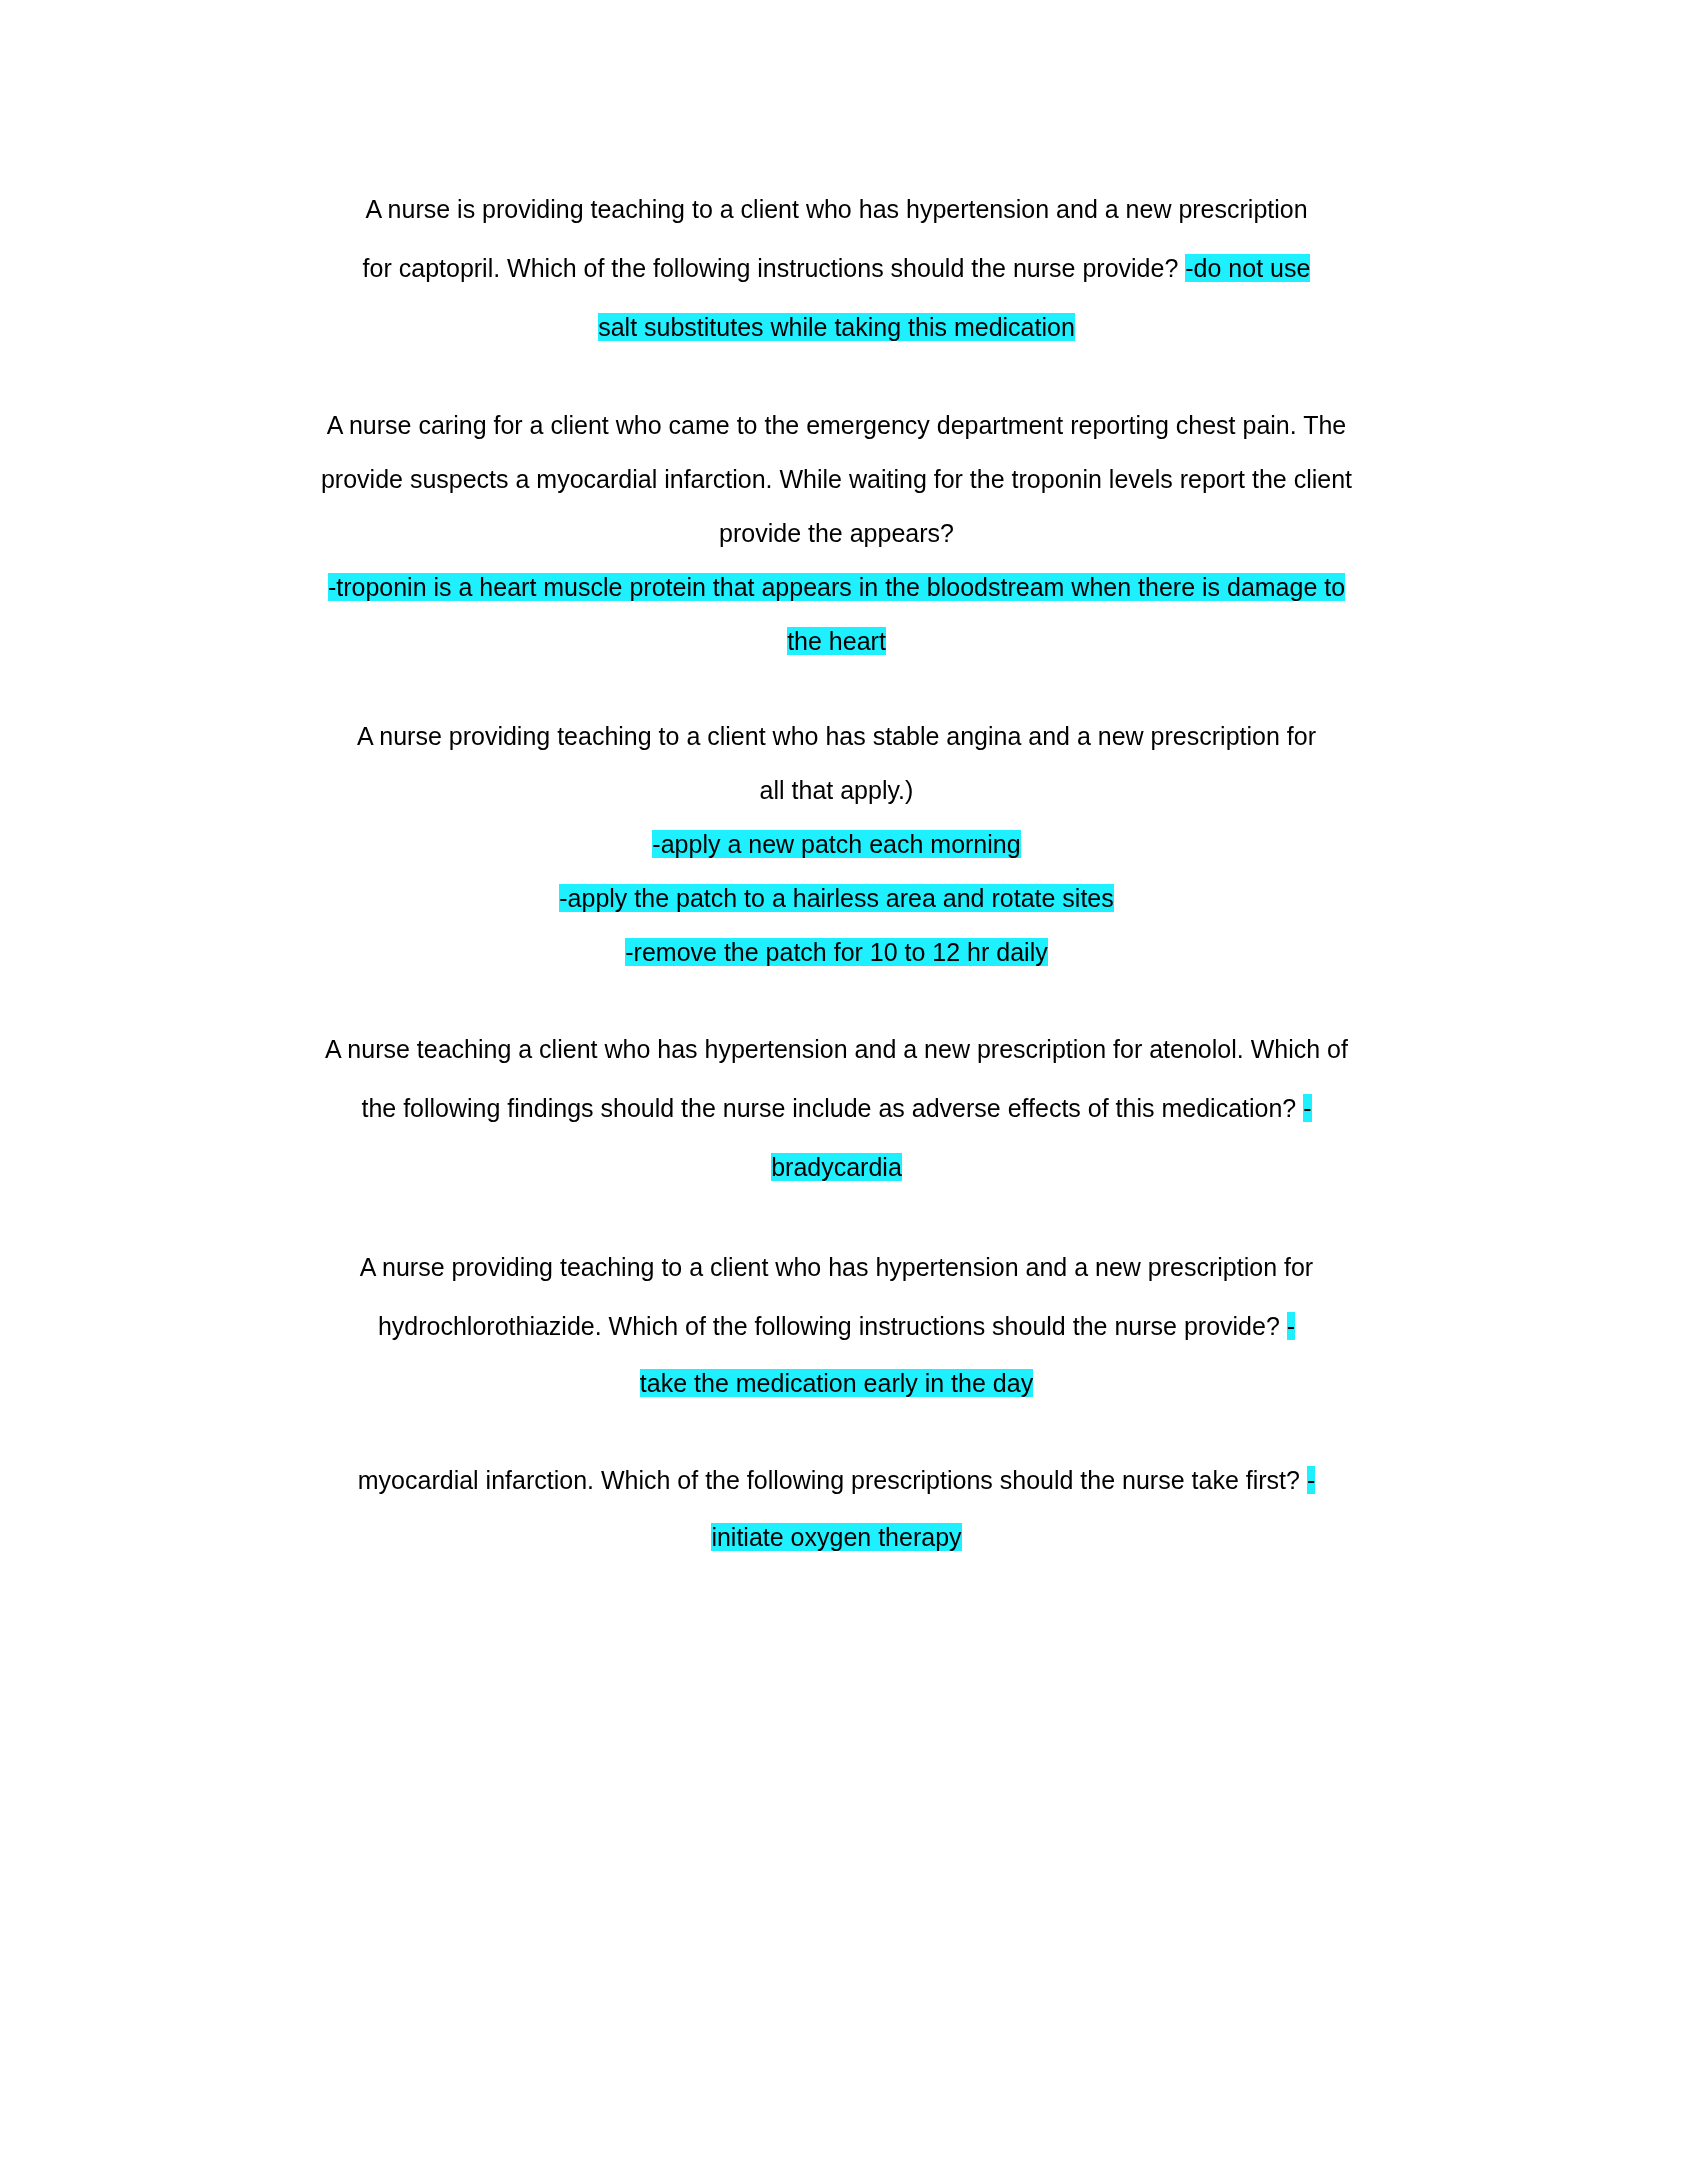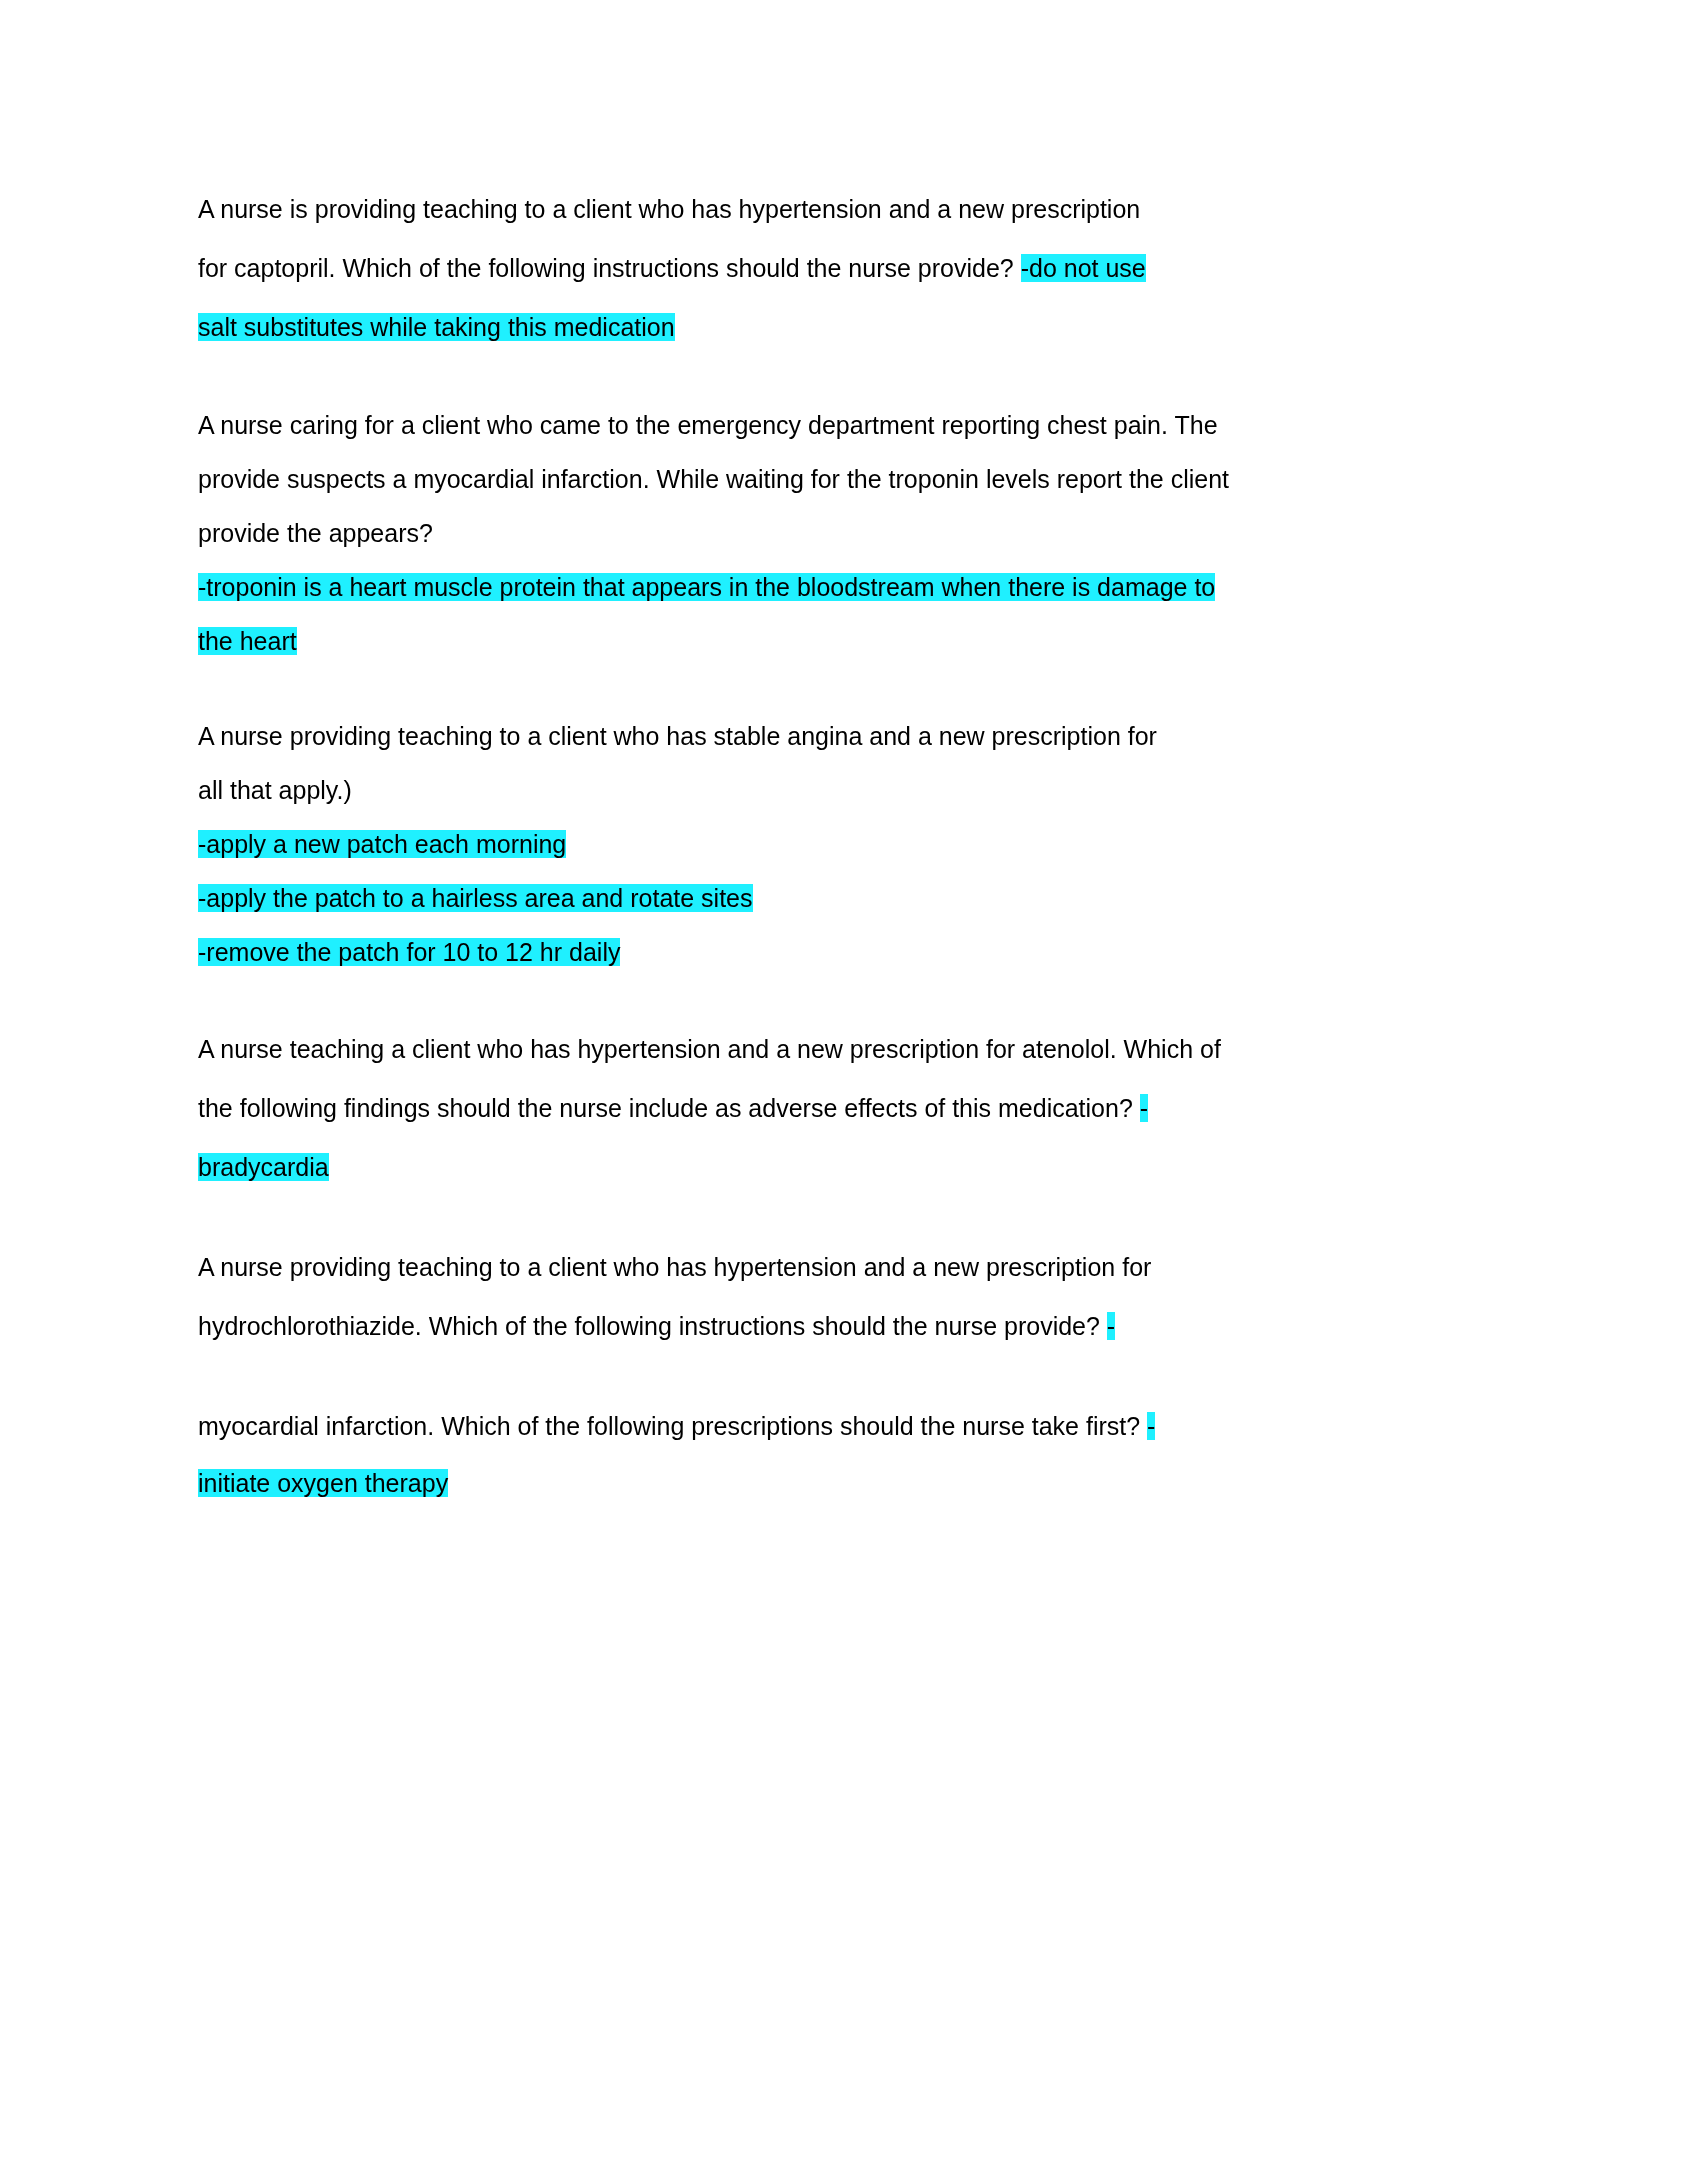--- a/index.html
+++ b/index.html
@@ -24,21 +24,21 @@
   .doc-body {
     font-size: 25px;
     line-height: 1.52;
     color: #000000;
   }
   .qblock {
     margin: 0 0 57px 0;
   }
   .para {
     margin: 0 0 0 0;
-    text-align: left;
+    text-align: center;
   }
   .para + .para {
     margin-top: 16px;
   }
   .spaced {
     line-height: 1.72;
   }
   .hl {
     background: #1ff0ff;
     box-decoration-break: clone;
@@ -113,20 +113,23 @@
     </div>
 
     <div class="qblock">
       <div class="para spaced">
         <span>A nurse providing teaching to a client who has hypertension and a new prescription for</span>
       </div>
       <div class="para spaced">
         <span>hydrochlorothiazide. Which of the following instructions should the nurse provide?</span>
         <span class="hl">-</span>
       </div>
+      <div class="para">
+        <span class="hl">take the medication early in the day</span>
+      </div>
     </div>
 
     <div class="qblock">
       <div class="para spaced">
         <span>myocardial infarction. Which of the following prescriptions should the nurse take first?</span>
         <span class="hl">-</span>
       </div>
       <div class="para">
         <span class="hl">initiate oxygen therapy</span>
       </div>

